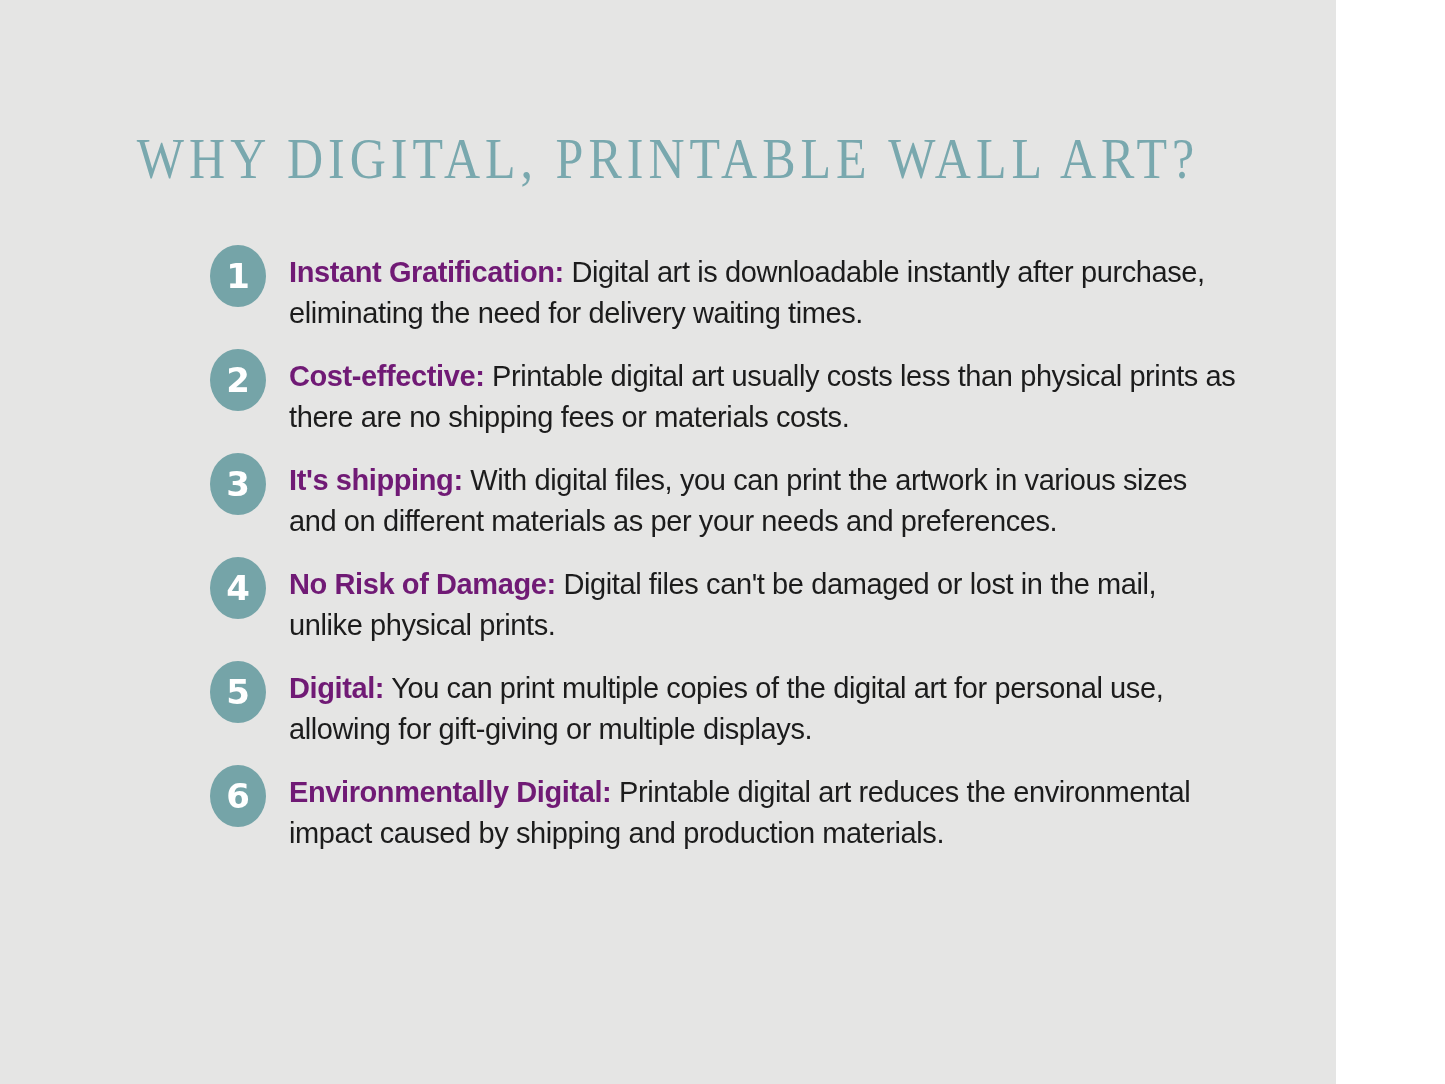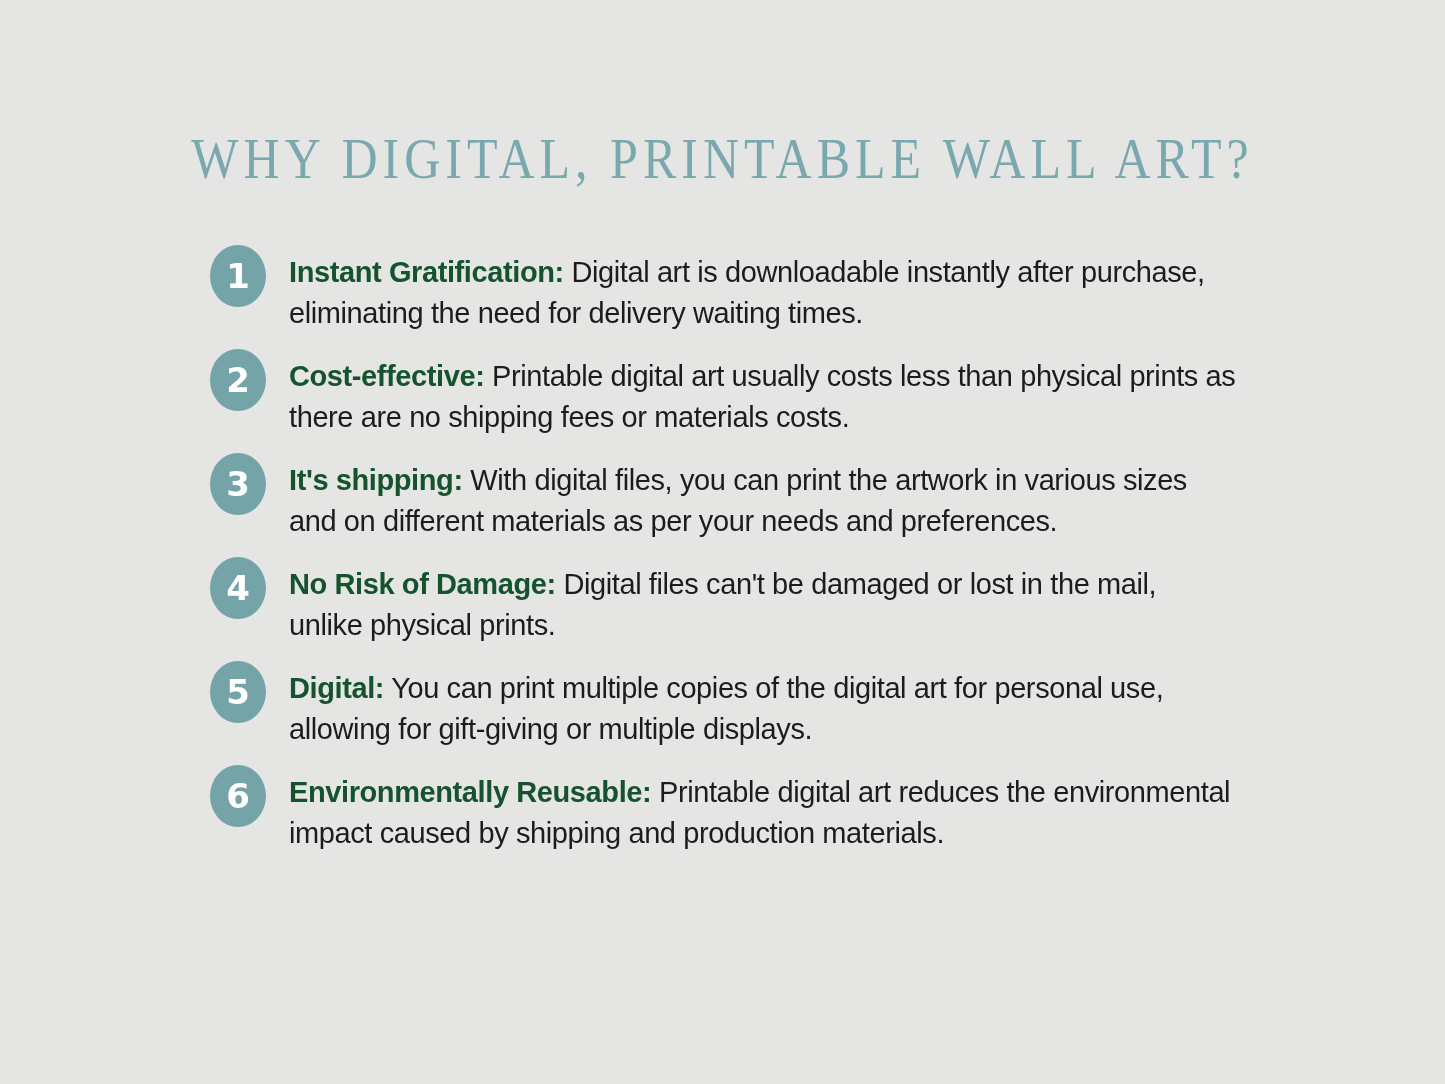--- a/index.html
+++ b/index.html
@@ -6,21 +6,21 @@
 
   html, body {
     width: 1445px;
     height: 1084px;
     overflow: hidden;
     font-family: "Liberation Sans", sans-serif;
   }
 
   .canvas {
     position: relative;
-    width: 1445px;
+    width: 1336px;
     height: 1084px;
     background: #e5e5e4;
   }
 
   .title {
     position: absolute;
     top: 126px;
     left: 0;
     width: 100%;
     text-align: center;
@@ -69,21 +69,21 @@
   .benefit-text {
     width: 948px;
     font-size: 29px;
     line-height: 41px;
     letter-spacing: -0.4px;
     color: #1c1c1c;
   }
 
   .benefit-text strong {
     font-weight: 700;
-    color: #14532d;
+    color: #701a75;
   }
 </style>
 </head>
 <body>
 
 <div class="canvas">
 
   <h1 class="title">WHY DIGITAL, PRINTABLE WALL ART?</h1>
 
   <div class="benefit-list">
@@ -136,19 +136,19 @@
         <strong>Digital:</strong>
         <span>You can print multiple copies of the digital art for personal use, allowing for gift-giving or multiple displays.</span>
       </p>
     </div>
 
     <div class="benefit-item">
       <div class="number-badge">
         <span>6</span>
       </div>
       <p class="benefit-text">
-        <strong>Environmentally Reusable:</strong>
+        <strong>Environmentally Digital:</strong>
         <span>Printable digital art reduces the environmental impact caused by shipping and production materials.</span>
       </p>
     </div>
 
   </div>
 </div>
 
 </body></html>

